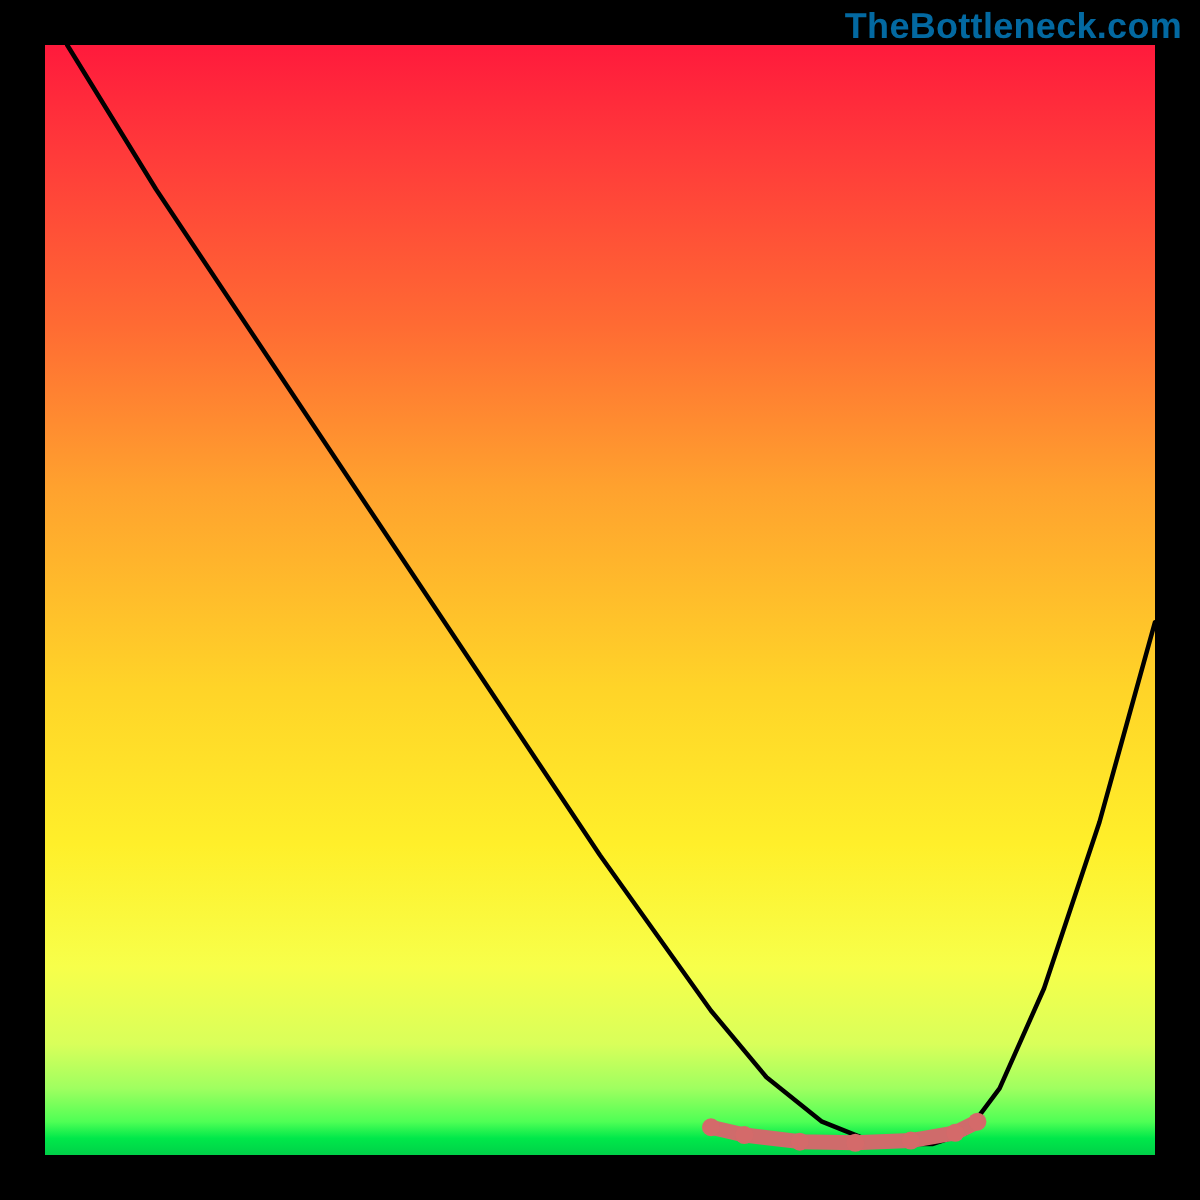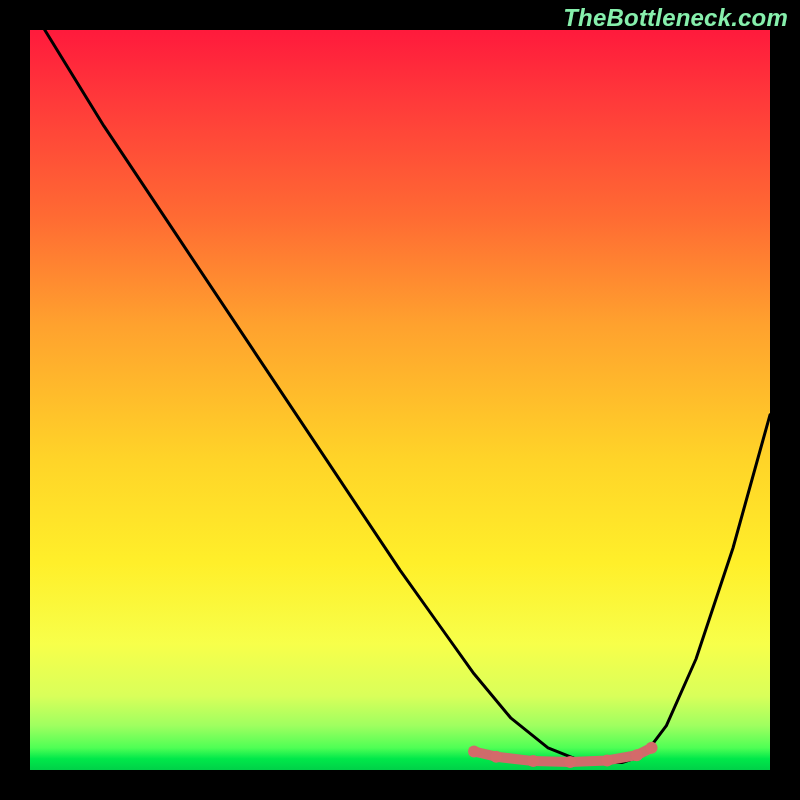--- a/index.html
+++ b/index.html
@@ -14,26 +14,25 @@
   .root {
     position: relative;
     width: 800px;
     height: 800px;
     background: #000;
   }
   .watermark {
     position: absolute;
     top: 4px;
     right: 12px;
-    color: #86efac;
+    color: #0369a1;
     font-size: 24px;
     font-weight: 600;
     letter-spacing: 0.2px;
     z-index: 10;
-    font-style: italic;
   }
   .plot {
     position: absolute;
     left: 30px;
     top: 30px;
     width: 740px;
     height: 740px;
     
     background: linear-gradient(
       to bottom,

